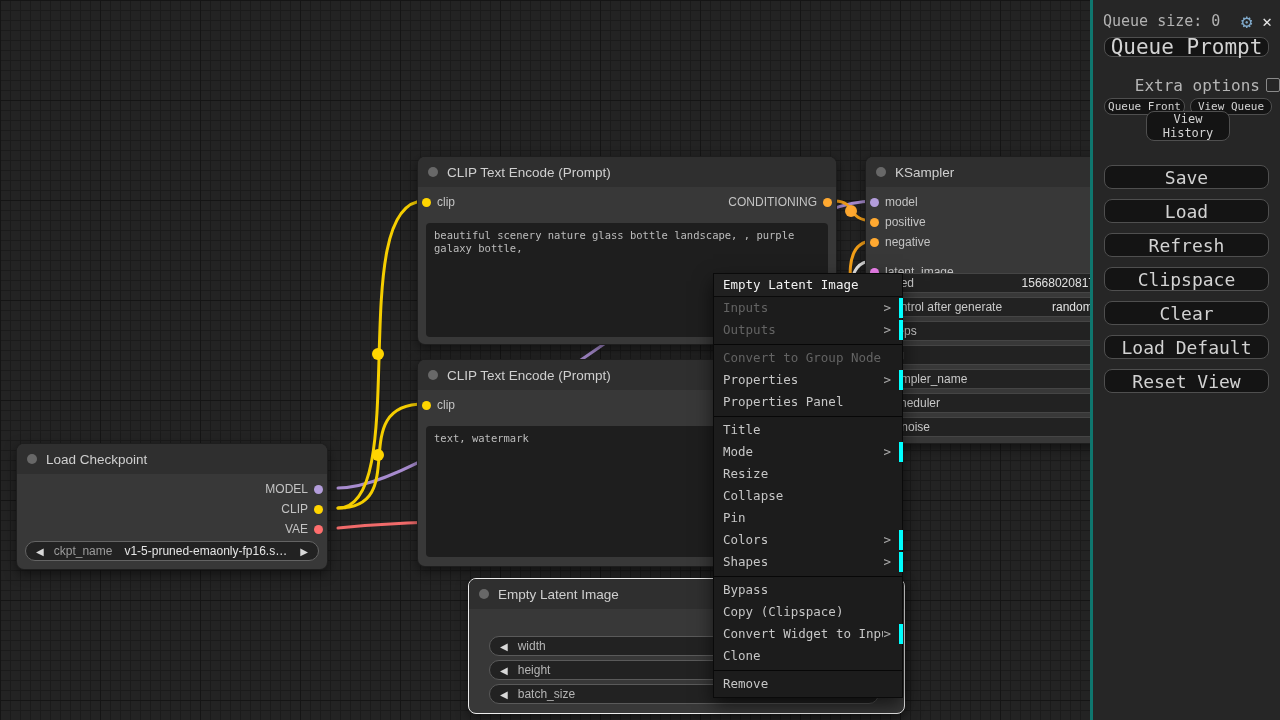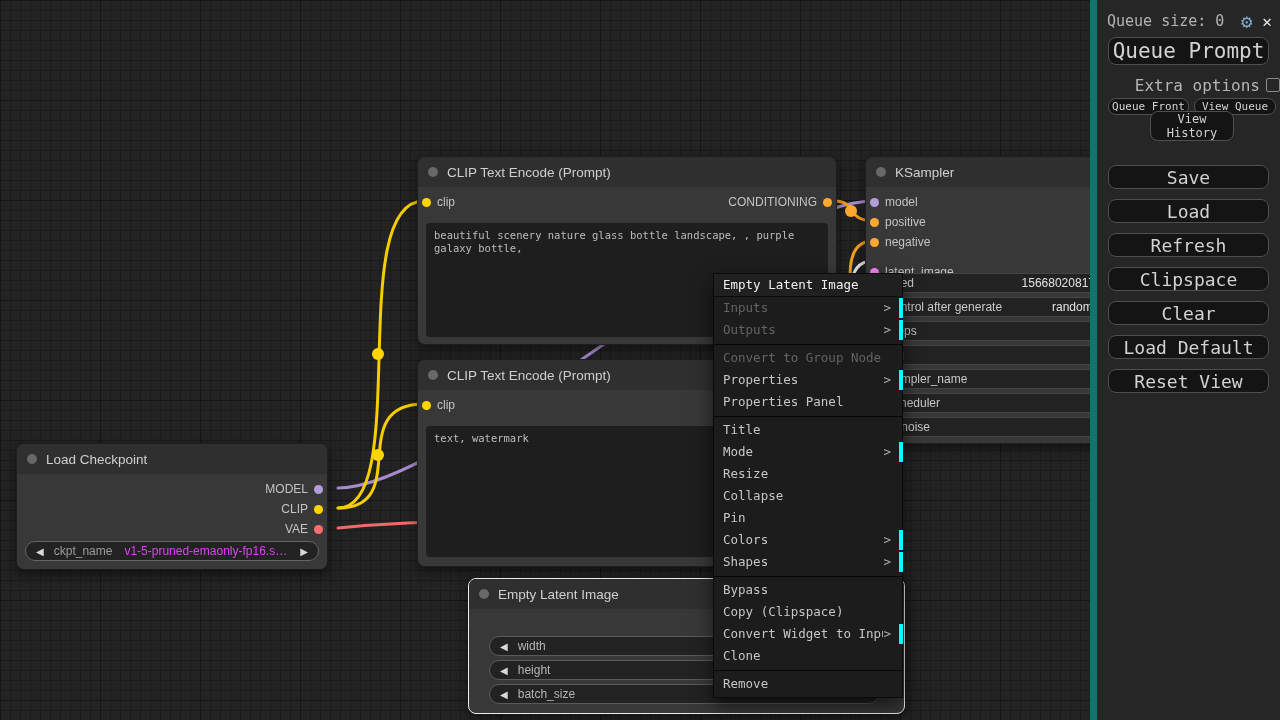--- a/index.html
+++ b/index.html
@@ -25,40 +25,40 @@
   .srow.out{justify-content:flex-end;}
   .dot{width:9px;height:9px;border-radius:50%;flex:0 0 auto;}
   .c-clip{background:#FFD500}.c-cond{background:#FFA931}.c-model{background:#B39DDB}
   .c-vae{background:#FF6E6E}.c-latent{background:#F383F3}
   .ta{position:absolute;background:#1e1e1e;border-radius:4px;color:#bdbdbd;
       font:10.5px/13px "DejaVu Sans Mono",monospace;padding:6px 8px;white-space:pre-wrap;overflow:hidden;}
   .pill{position:absolute;height:20px;background:#222;border:1px solid #646464;border-radius:11px;
         display:flex;align-items:center;color:#cfcfcf;font-size:12px;padding:0 10px;box-sizing:border-box;}
   .pill .arr{color:#d8d8d8;font-size:10px;}
   .pill .plabel{color:#9c9c9c;margin-left:10px;}
-  .pill .pvalue{color:#d946ef;margin-left:12px;white-space:nowrap;overflow:hidden;}
+  .pill .pvalue{color:#e5e5e5;margin-left:12px;white-space:nowrap;overflow:hidden;}
   .pill .arr.r{margin-left:auto;}
   .wrow{position:absolute;height:20px;background:#222;border:1px solid #454545;border-radius:10px;
         display:flex;align-items:center;color:#c9c9c9;font-size:12px;padding:0 11px;box-sizing:border-box;}
   .wrow .wval{position:absolute;color:#e2e2e2;white-space:nowrap;}
   
   .ctx{position:absolute;left:713px;top:273px;width:190px;z-index:10;background:#1c1c1c;
        border:1px solid #0a0a0a;box-shadow:0 8px 18px rgba(0,0,0,.6);
        font:12.5px "DejaVu Sans Mono",monospace;box-sizing:border-box;padding-bottom:2px;}
   .ctitle{height:22px;line-height:22px;padding:0 9px;color:#f1f1f1;background:#202020;
           border-bottom:1px solid #0a0a0a;}
   .mi{height:22px;line-height:22px;padding:0 9px;color:#c6c6c6;display:flex;position:relative;}
   .mi .mlabel{flex:1;white-space:nowrap;overflow:hidden;}
   .mi.dis .mlabel{color:#636363;}
   .mi .arr{color:#a8a8a8;margin-right:2px;}
   .mi .bar{position:absolute;right:-1px;top:1px;bottom:1px;width:4px;background:#00FFFF;}
   .msep{height:1px;background:#070707;margin:3px 0 2px;}
   
   .sidebar{position:absolute;left:1090px;top:0;width:190px;height:720px;background:#262626;z-index:20;
-           border-left:7px solid #0f766e;font-family:"DejaVu Sans Mono",monospace;color:#c9c9c9;box-sizing:border-box;}
+           border-left:3px solid #0f766e;font-family:"DejaVu Sans Mono",monospace;color:#c9c9c9;box-sizing:border-box;}
   .qrow{position:absolute;left:10px;right:8px;top:10px;height:22px;display:flex;align-items:center;}
   .qlabel{font-size:15px;color:#b2b2b2;flex:1;}
   .gear{font-size:19px;color:#7FA8C9;margin-right:10px;cursor:pointer;}
   .xclose{font-size:16px;color:#e6e6e6;font-weight:bold;cursor:pointer;}
   .btn{position:absolute;background:#141414;border:1px solid #4f4f4f;border-radius:8px;color:#d2d2d2;
        display:flex;align-items:center;justify-content:center;font-family:inherit;box-sizing:border-box;cursor:pointer;}
   .btn.big{left:11px;right:11px;height:24px;font-size:18px;}
   .xopts{position:absolute;left:0;right:0;top:76px;height:18px;display:flex;align-items:center;justify-content:flex-end;
          font-size:16px;color:#b5b5b5;gap:6px;}
   .cbx{width:12px;height:12px;border:1px solid #8a8a8a;border-radius:2px;background:transparent;display:inline-block;}
@@ -271,21 +271,21 @@
       <span class="mlabel">Remove</span>
     </div>
   </div>
 
   <div class="sidebar">
     <div class="qrow">
       <span class="qlabel">Queue size: 0</span>
       <span class="gear">⚙</span>
       <span class="xclose">✕</span>
     </div>
-    <div class="btn" style="left:11px;right:11px;top:37px;height:28px;font-size:21px;">Queue Prompt</div>
+    <div class="btn" style="left:11px;right:11px;top:37px;height:20px;font-size:21px;">Queue Prompt</div>
     <div class="xopts">
       <span>Extra options</span>
       <span class="cbx"></span>
     </div>
     <div class="btn" style="left:11px;width:81px;top:98px;height:17px;font-size:11px;">Queue Front</div>
     <div class="btn" style="left:97px;width:82px;top:98px;height:17px;font-size:11px;">View Queue</div>
     <div class="btn" style="left:53px;width:84px;top:111px;height:30px;font-size:12px;text-align:center;line-height:1.2;padding:0 14px;">View History</div>
     <div class="btn big" style="top:165px;">Save</div>
     <div class="btn big" style="top:199px;">Load</div>
     <div class="btn big" style="top:267px;">Clipspace</div>

